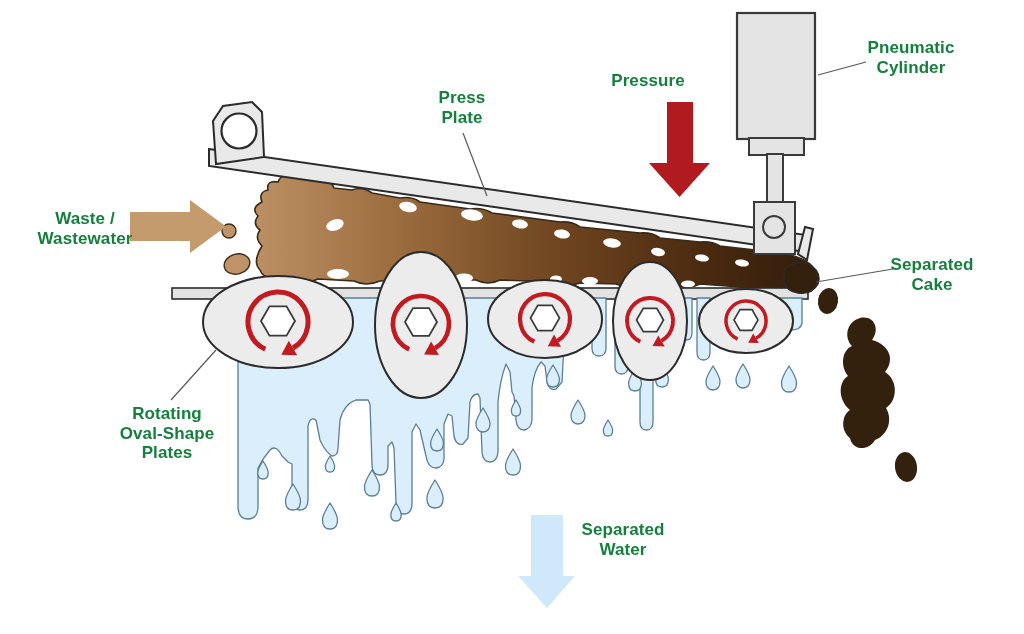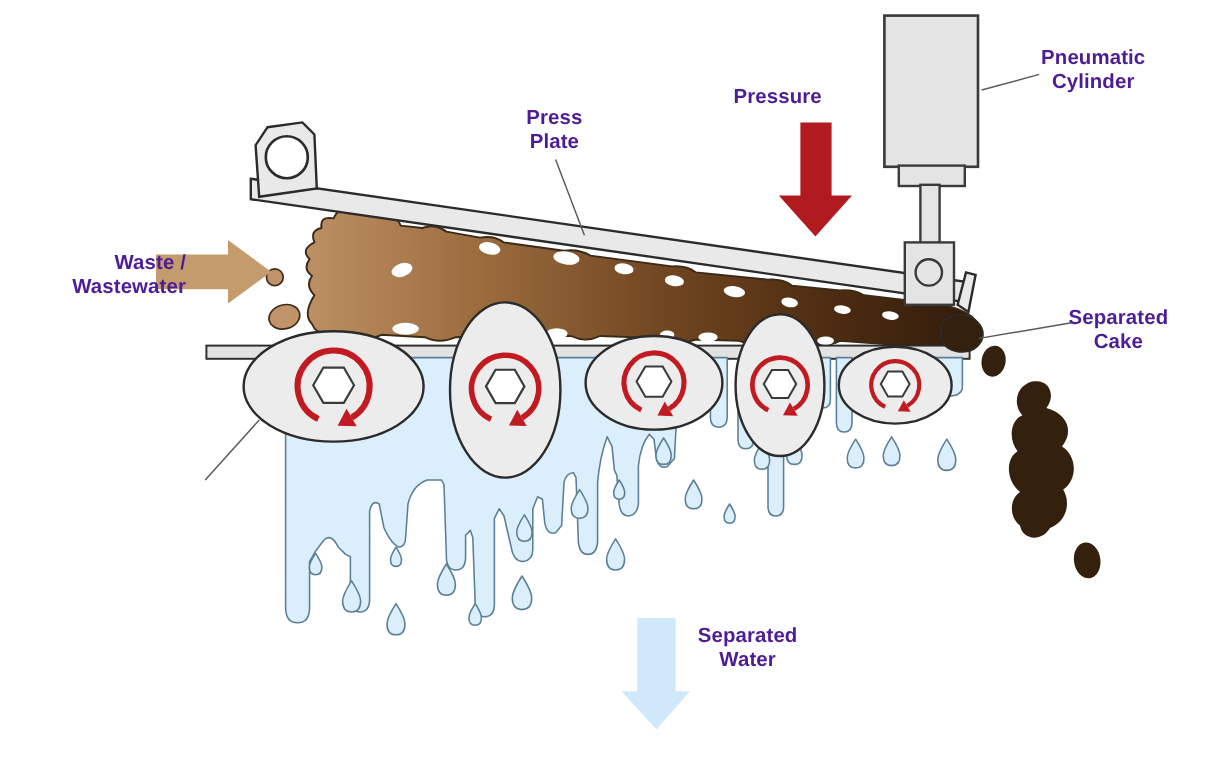--- a/index.html
+++ b/index.html
@@ -3,21 +3,21 @@
 <meta charset="utf-8">
 <style>
   html,body { margin:0; padding:0; background:#ffffff; }
   .stage {
     position:relative; width:1024px; height:634px; background:#ffffff;
     font-family:"Liberation Sans", sans-serif; overflow:hidden;
   }
   .stage svg { position:absolute; left:0; top:0; }
   .label {
     position:absolute; text-align:center; white-space:pre-line;
-    font-size:17px; font-weight:600; line-height:1.16; color:#4c1d95;
+    font-size:17px; font-weight:600; line-height:1.16; color:#15803d;
     letter-spacing:0.1px;
   }
 </style>
 </head>
 <body>
 
 <div class="stage">
 
 <svg width="1024" height="634" viewBox="0 0 1024 634">
   <defs>
@@ -171,25 +171,28 @@
   <polygon points="531,515 563,515 563,576 575,576 547,608 518,576 531,576" fill="#cfe9fb"></polygon>
 
   <g stroke="#58595b" stroke-width="1.2">
     <line x1="463" y1="133" x2="487" y2="196"></line>
     <line x1="866" y1="62" x2="818" y2="75"></line>
     <line x1="893" y1="269" x2="816" y2="282"></line>
     <line x1="171" y1="400" x2="216" y2="350"></line>
   </g>
 </svg>
 
-<div class="label" style="left:15px;  top:209px; width:140px;text-align:right;">Waste /
+<div class="label" style="left:15px;  top:209px; width:140px;">Waste /
 Wastewater</div>
 <div class="label" style="left:402px; top:88px;  width:120px;">Press
 Plate</div>
 <div class="label" style="left:588px; top:71px;  width:120px;">Pressure</div>
 <div class="label" style="left:845px; top:38px;  width:132px;">Pneumatic
 Cylinder</div>
 <div class="label" style="left:862px; top:255px; width:140px;">Separated
 Cake</div>
+<div class="label" style="left:97px;  top:404px; width:140px;">Rotating
+Oval-Shape
+Plates</div>
 <div class="label" style="left:553px; top:520px; width:140px;">Separated
 Water</div>
 
 </div>
 
 </body></html>

